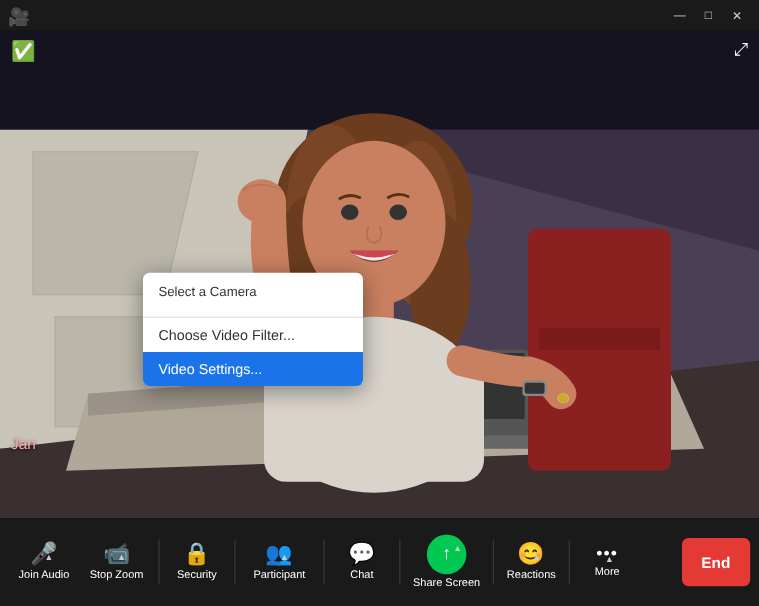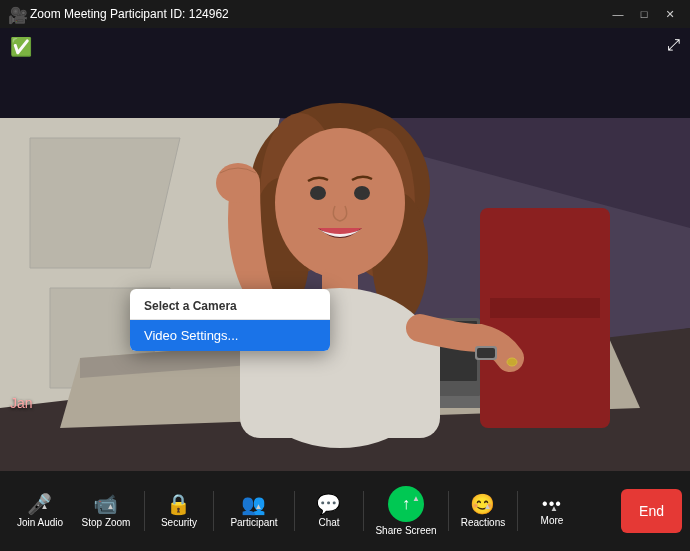--- a/index.html
+++ b/index.html
@@ -102,23 +102,23 @@
       bottom: 120px;
       left: 130px;
       background: #fff;
       border-radius: 6px;
       box-shadow: 0 4px 20px rgba(0,0,0,0.4);
       min-width: 200px;
       z-index: 50;
       overflow: hidden;
     }
     .context-menu-title {
-      padding: 10px 14px 6px;
+      padding: 10px 14px 16px;
       font-size: 12px;
-      font-weight: 700;
+      font-weight: 400;
       color: #333;
       border-bottom: 1px solid #e0e0e0;
     }
     .context-menu-item {
       padding: 8px 14px;
       font-size: 13px;
       color: #333;
       cursor: pointer;
       display: flex;
       align-items: center;
@@ -187,21 +187,21 @@
     }
 
     
     .end-btn {
       background: #e53935;
       color: #fff;
       border: none;
       border-radius: 6px;
       padding: 10px 18px;
       font-size: 14px;
-      font-weight: 400;
+      font-weight: 700;
       cursor: pointer;
       height: 44px;
     }
 
     
     .toolbar-divider {
       width: 1px;
       height: 40px;
       background: rgba(255,255,255,0.15);
       margin: 0 4px;
@@ -219,21 +219,20 @@
       width: 100%;
       height: 100%;
     }
   </style>
 </head>
 <body>
 
 <div class="title-bar">
   <div class="title-bar-left">
     <span class="title-bar-icon">🎥</span>
-    <span class="title-bar-title">Zoom Meeting Participant ID: 124962</span>
   </div>
   <div class="title-bar-controls">
     <div class="title-bar-btn">—</div>
     <div class="title-bar-btn">□</div>
     <div class="title-bar-btn close">✕</div>
   </div>
 </div>
 
 <div class="video-area">
 
@@ -312,20 +311,23 @@
 
   <div class="shield-icon">✅</div>
 
   <div class="fullscreen-icon">⤢</div>
 
   <div class="name-label">Jan</div>
 
   <div class="context-menu">
     <div class="context-menu-title">Select a Camera</div>
 
+    <div class="context-menu-item">
+      <span>Choose Video Filter...</span>
+    </div>
     <div class="context-menu-item active-item" style="position:relative;">
       <span>Video Settings...</span>
 
     </div>
   </div>
 </div>
 
 <div class="toolbar">
 
   <div class="toolbar-btn" style="min-width:64px;">

